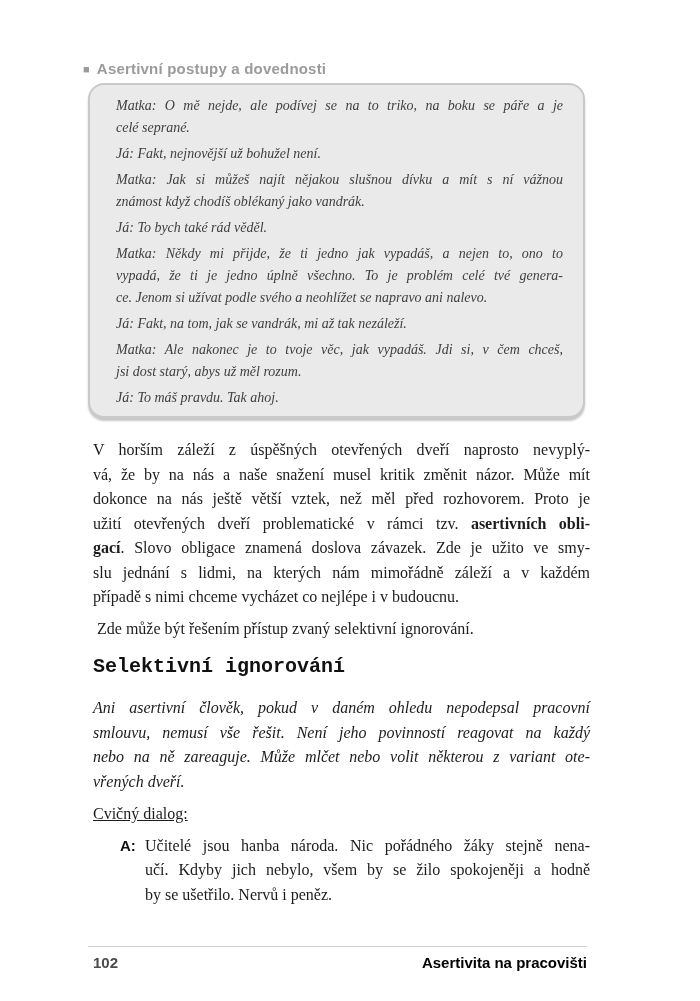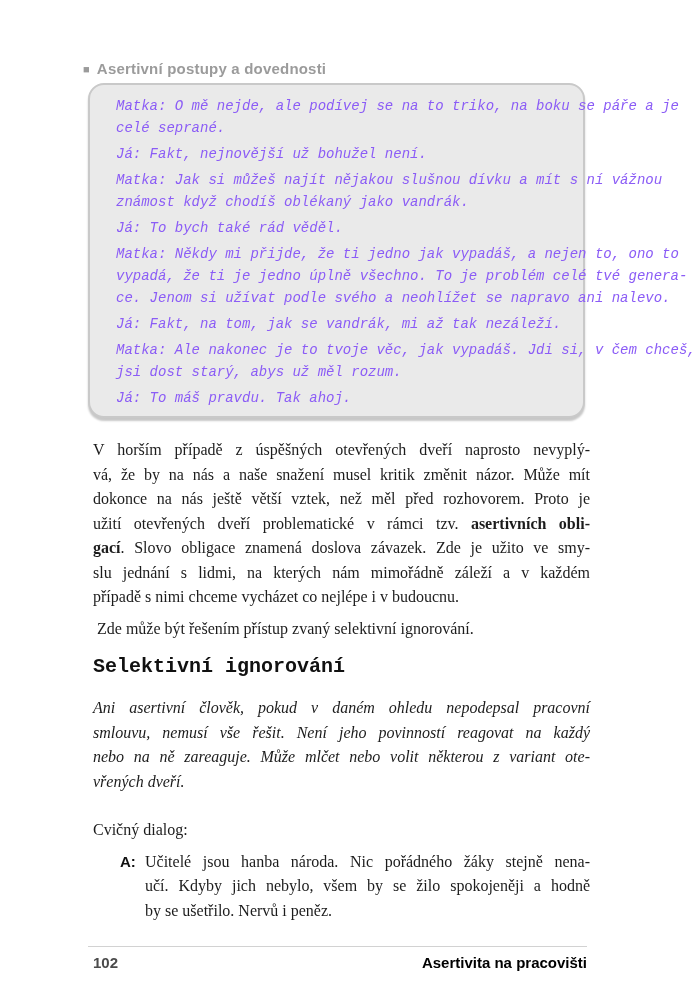--- a/index.html
+++ b/index.html
@@ -16,40 +16,40 @@
   .sq{font-size:11px;margin-right:7px;position:relative;top:-1px;color:#9b9b9b;}
   
   .dialog-box{
     position:absolute;left:88px;top:83px;width:497px;height:335px;
     box-sizing:border-box;background:#eaeaea;border:2px solid #c9c9c9;
     border-radius:16px;box-shadow:0 3px 2px rgba(0,0,0,.22);
     padding:10px 20px 8px 26px;
   }
   .dialog-box .dpara{margin:0 0 4px 0;}
   .dialog-box .tline{
-    font-family:Liberation Mono, monospace;font-style:italic;
-    font-size:14px;line-height:22px;color:#8b5cf6;
+    font-family:Liberation Serif, serif;font-style:italic;
+    font-size:14px;line-height:22px;color:#404040;
   }
   
   .tline{text-align:justify;text-align-last:justify;white-space:nowrap;}
   .tline.last{text-align-last:left;}
   .b{font-weight:700;}
   
   .body-block{
     position:absolute;left:93px;top:438px;width:497px;
     font-family:"Liberation Serif",serif;font-size:16px;color:#1c1c1c;
   }
   .body-block .tline{line-height:24.5px;}
   .para2{margin-top:7px;padding-left:4px;}
   .section-heading{
     margin-top:13px;font-family:Liberation Mono, monospace;
     font-size:20px;line-height:25px;font-weight:700;color:#111;
   }
   .para3{margin-top:17px;font-style:italic;}
-  .practice-label{margin-top:24px;line-height:24.5px;}
+  .practice-label{margin-top:8px;line-height:24.5px;text-decoration:underline;}
   .practice-item{margin-top:7px;position:relative;padding-left:52px;}
   .practice-item .marker{
     position:absolute;left:27px;top:0;
     font-family:"Liberation Sans",sans-serif;font-weight:700;
     font-size:15px;line-height:24.5px;color:#111;
   }
   
   .footer-rule{position:absolute;left:88px;top:946px;width:499px;height:1px;background:#d2d2d2;}
   .footer{
     position:absolute;left:88px;top:954px;width:499px;
@@ -95,21 +95,21 @@
         <div class="tline"><span>Matka: Ale nakonec je to tvoje věc, jak vypadáš. Jdi si, v čem chceš,</span></div>
         <div class="tline last"><span>jsi dost starý, abys už měl rozum.</span></div>
       </div>
     <div class="dpara">
         <div class="tline last"><span>Já: To máš pravdu. Tak ahoj.</span></div>
       </div>
   </div>
 
   <div class="body-block">
     <div class="para1">
-        <div class="tline"><span>V horším případě z úspěšných otevřených dveří naprosto nevyplý-</span></div>
+        <div class="tline"><span>V horším záleží z úspěšných otevřených dveří naprosto nevyplý-</span></div>
         <div class="tline"><span>vá, že by na nás a naše snažení musel kritik změnit názor. Může mít</span></div>
         <div class="tline"><span>dokonce na nás ještě větší vztek, než měl před rozhovorem. Proto je</span></div>
         <div class="tline"><span>užití otevřených dveří problematické v rámci tzv. </span><span class="b">asertivních obli-</span></div>
         <div class="tline"><span class="b">gací</span><span>. Slovo obligace znamená doslova závazek. Zde je užito ve smy-</span></div>
         <div class="tline"><span>slu jednání s lidmi, na kterých nám mimořádně záleží a v každém</span></div>
         <div class="tline last"><span>případě s nimi chceme vycházet co nejlépe i v budoucnu.</span></div>
       </div>
     <div class="para2">
         <div class="tline last"><span>Zde může být řešením přístup zvaný selektivní ignorování.</span></div>
       </div>

